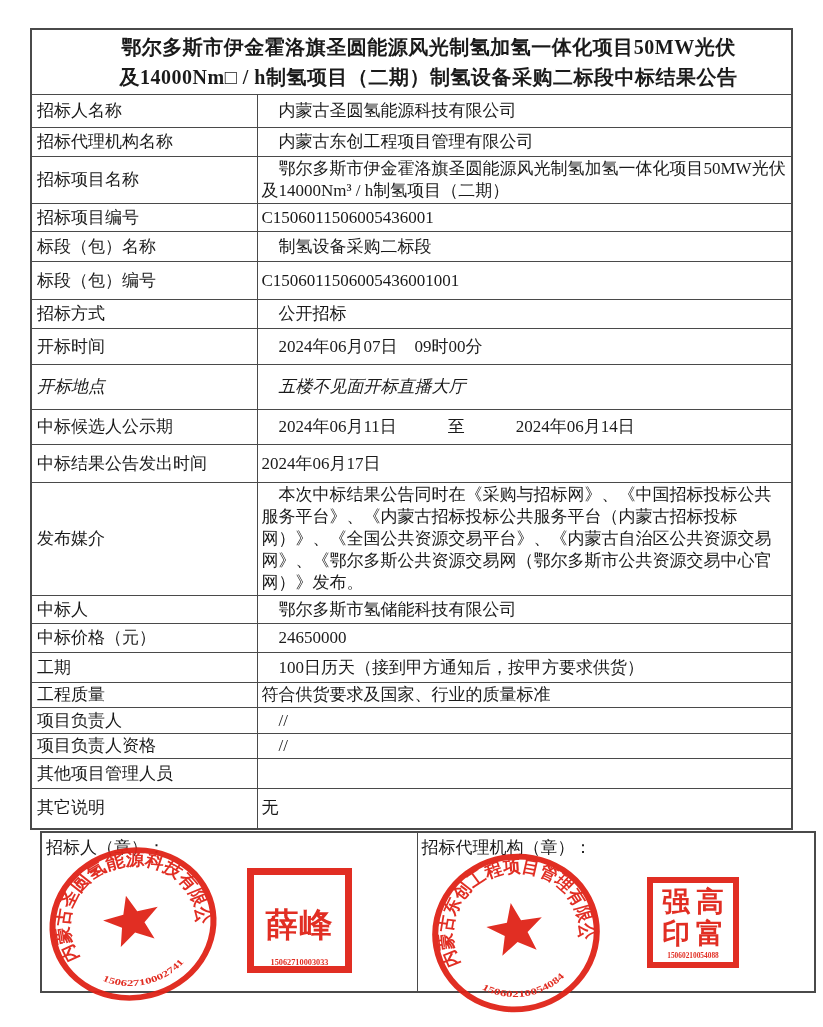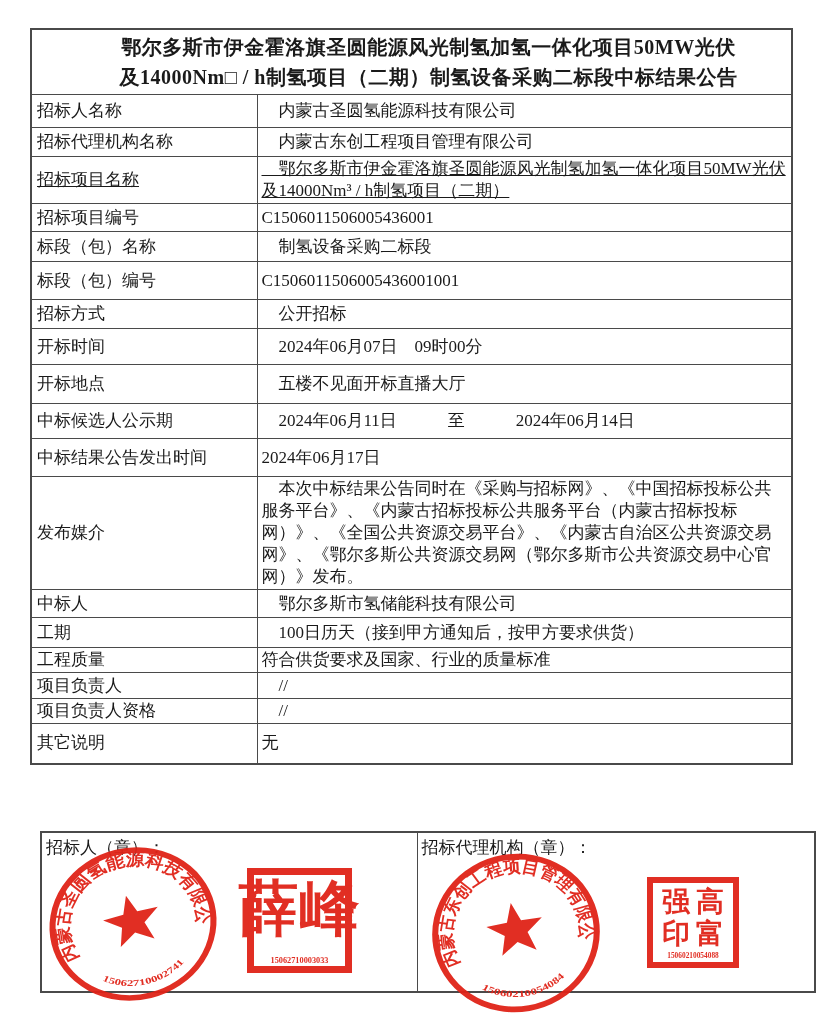--- a/index.html
+++ b/index.html
@@ -40,21 +40,21 @@
   
   .seal{position:absolute;z-index:5;opacity:.95;}
   .round-seal circle{stroke:var(--seal-red);}
   .round-seal polygon{fill:var(--seal-red);}
   .round-seal text{fill:var(--seal-red);font-family:"Liberation Serif",serif;font-weight:bold;}
   .sq-seal{
     box-sizing:border-box;border:7px solid var(--seal-red);
     color:var(--seal-red);display:flex;flex-direction:column;
     align-items:center;justify-content:flex-start;background:transparent;
   }
-  .sq-name{font-size:60px;font-weight:bold;line-height:64px;letter-spacing:1px;white-space:nowrap;margin-top:2px;}
+  .sq-name{font-size:33px;font-weight:bold;line-height:64px;letter-spacing:1px;white-space:nowrap;margin-top:18px;}
   .sq-num{font-size:9px;font-weight:bold;letter-spacing:0;line-height:10px;margin-top:auto;margin-bottom:1px;white-space:nowrap;transform:scaleX(.92);}
   .sq-grid{display:grid;grid-template-columns:1fr 1fr;grid-auto-rows:30px;column-gap:6px;row-gap:2px;margin-top:4px;}
   .sq-grid span{font-size:28px;font-weight:bold;line-height:30px;}
   #seal-round-left{left:46px;top:845px;transform:rotate(-14deg);}
   #seal-square-left{left:247px;top:868px;width:105px;height:105px;}
   #seal-round-right{left:429px;top:851px;transform:rotate(-10deg);}
   #seal-square-right{left:647px;top:877px;width:92px;height:91px;border-width:6px;}
   #seal-square-right .sq-num{font-size:8px;}
 </style>
 </head>
@@ -75,21 +75,21 @@
   </tbody>
   <tbody id="rows-body">
       <tr style="height: 33px;">
         <td class="label">招标人名称</td>
         <td class="value">　内蒙古圣圆氢能源科技有限公司</td>
       </tr>
       <tr style="height: 29px;">
         <td class="label">招标代理机构名称</td>
         <td class="value">　内蒙古东创工程项目管理有限公司</td>
       </tr>
-      <tr style="height: 45px; text-decoration: underline;">
+      <tr style="height: 45px;">
         <td class="label">招标项目名称</td>
         <td class="value">　鄂尔多斯市伊金霍洛旗圣圆能源风光制氢加氢一体化项目50MW光伏及14000Nm³ / h制氢项目（二期）</td>
       </tr>
       <tr style="height: 28px; padding-left: 32px;">
         <td class="label">招标项目编号</td>
         <td class="value">C1506011506005436001</td>
       </tr>
       <tr style="height: 30px;">
         <td class="label">标段（包）名称</td>
         <td class="value">　制氢设备采购二标段</td>
@@ -99,55 +99,63 @@
         <td class="value">C1506011506005436001001</td>
       </tr>
       <tr style="height: 29px;">
         <td class="label">招标方式</td>
         <td class="value">　公开招标</td>
       </tr>
       <tr style="height: 36px;">
         <td class="label">开标时间</td>
         <td class="value">　2024年06月07日　09时00分</td>
       </tr>
-      <tr style="height: 39px;">
+      <tr style="height: 45px; font-style: italic;">
         <td class="label">开标地点</td>
         <td class="value">　五楼不见面开标直播大厅</td>
       </tr>
       <tr style="height: 35px;">
         <td class="label">中标候选人公示期</td>
         <td class="value">　2024年06月11日　　　至　　　2024年06月14日</td>
       </tr>
       <tr style="height: 38px;">
         <td class="label">中标结果公告发出时间</td>
         <td class="value">2024年06月17日</td>
       </tr>
       <tr style="height: 110px;">
         <td class="label">发布媒介</td>
         <td class="value">　本次中标结果公告同时在《采购与招标网》、《中国招标投标公共服务平台》、《内蒙古招标投标公共服务平台（内蒙古招标投标网）》、《全国公共资源交易平台》、《内蒙古自治区公共资源交易网》、《鄂尔多斯公共资源交易网（鄂尔多斯市公共资源交易中心官网）》发布。</td>
       </tr>
       <tr style="height: 28px;">
         <td class="label">中标人</td>
         <td class="value">　鄂尔多斯市氢储能科技有限公司</td>
       </tr>
+      <tr style="height: 29px;">
+        <td class="label">中标价格（元）</td>
+        <td class="value">　24650000</td>
+      </tr>
       <tr style="height: 30px;">
         <td class="label">工期</td>
         <td class="value">　100日历天（接到甲方通知后，按甲方要求供货）</td>
       </tr>
       <tr style="height: 25px;">
         <td class="label">工程质量</td>
         <td class="value">符合供货要求及国家、行业的质量标准</td>
       </tr>
       <tr style="height: 26px;">
         <td class="label">项目负责人</td>
         <td class="value">　//</td>
       </tr>
       <tr style="height: 25px;">
         <td class="label">项目负责人资格</td>
         <td class="value">　//</td>
+      </tr>
+      <tr style="height: 30px;">
+        <td class="label">其他项目管理人员</td>
+        <td class="value"></td>
       </tr>
       <tr style="height: 40px;">
         <td class="label">其它说明</td>
         <td class="value">无</td>
       </tr>
     </tbody>
 </table>
 
 <table class="footer-table">
   <colgroup>

